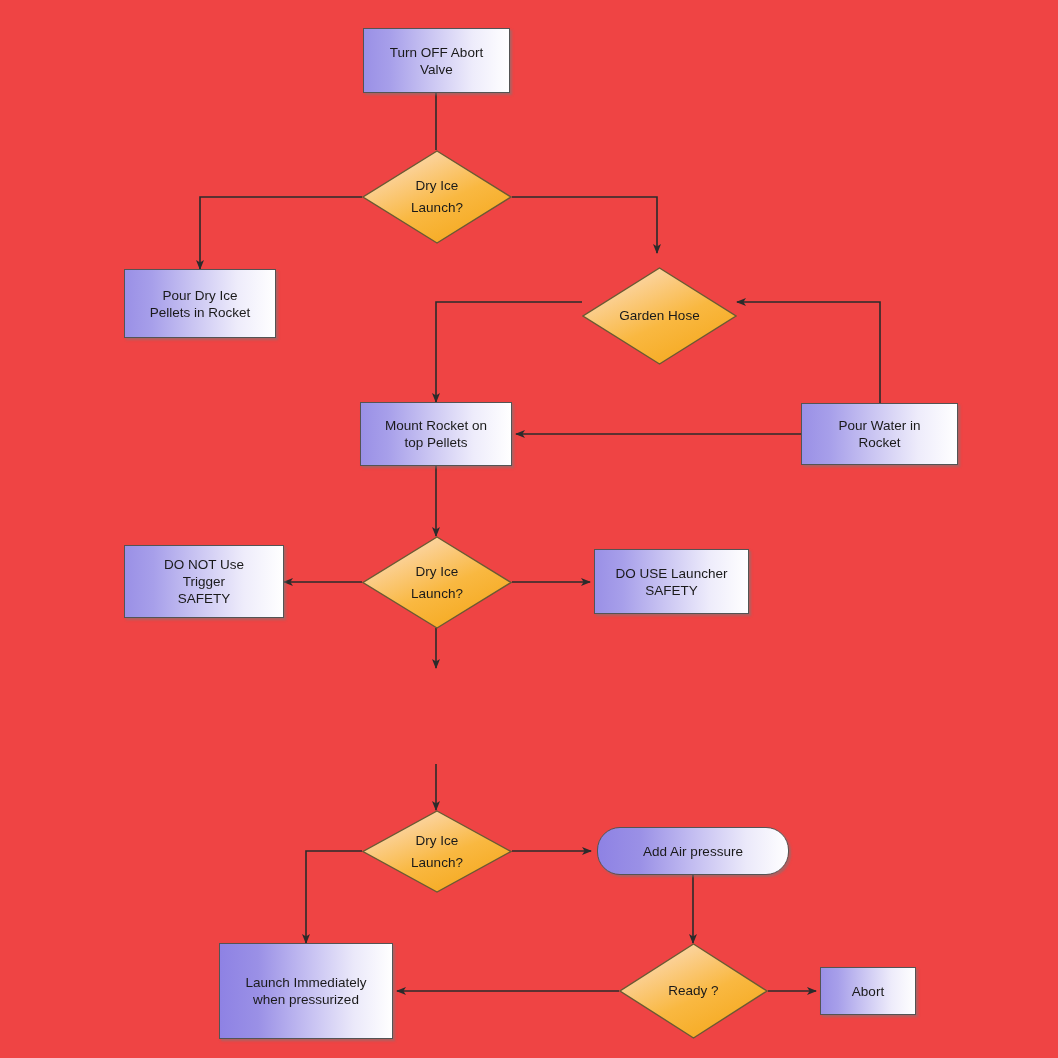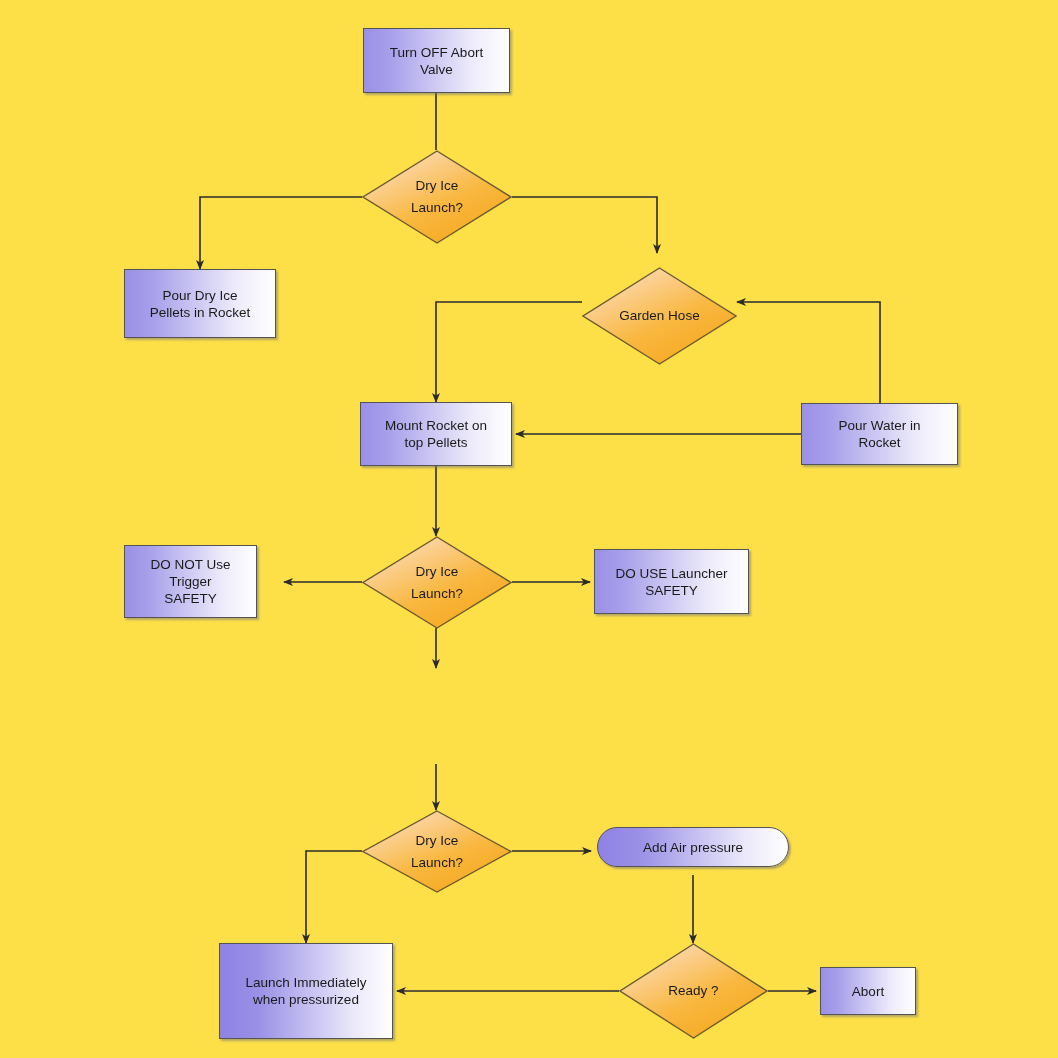--- a/index.html
+++ b/index.html
@@ -4,21 +4,21 @@
 <style>
   html, body {
     margin: 0;
     padding: 0;
     background: #ffffff;
   }
   #canvas {
     position: relative;
     width: 1058px;
     height: 1058px;
-    background: #fde047;
+    background: #ef4444;
     font-family: "Liberation Sans", sans-serif;
     overflow: hidden;
   }
   svg.wires {
     position: absolute;
     left: 0;
     top: 0;
     width: 1058px;
     height: 1058px;
     pointer-events: none;
@@ -161,41 +161,41 @@
   </div>
 
   <div class="dwrap" style="left:362px; top:536px; width:150px; height:93px;">
     <svg class="shape" viewBox="0 0 150 93" preserveAspectRatio="none" xmlns="http://www.w3.org/2000/svg">
       <polygon points="75,1 149,46.5 75,92 1,46.5" fill="url(#gOrange)" stroke="#6b5a33" stroke-width="1.4"></polygon>
     </svg>
     <span class="dlbl">Dry Ice
 Launch?</span>
   </div>
 
-  <div class="node pbox" style="left:124px; top:545px; width:133px; height:73px;">
+  <div class="node pbox" style="left:124px; top:545px; width:160px; height:73px;">
     <span class="lbl">DO NOT Use
 Trigger
 SAFETY</span>
   </div>
 
   <div class="node pbox" style="left:594px; top:549px; width:155px; height:65px;">
     <span class="lbl">DO USE Launcher
 SAFETY</span>
   </div>
 
 
   <div class="dwrap" style="left:362px; top:810px; width:150px; height:83px;">
     <svg class="shape" viewBox="0 0 150 83" preserveAspectRatio="none" xmlns="http://www.w3.org/2000/svg">
       <polygon points="75,1 149,41.5 75,82 1,41.5" fill="url(#gOrange)" stroke="#6b5a33" stroke-width="1.4"></polygon>
     </svg>
     <span class="dlbl">Dry Ice
 Launch?</span>
   </div>
 
-  <div class="node pbox strong" style="left:597px; top:827px; width:192px; height:40px;border-radius:23px;">
+  <div class="node pbox strong" style="left:597px; top:827px; width:192px; height:48px;border-radius:23px;">
     <span class="lbl">Add Air pressure</span>
   </div>
 
   <div class="dwrap" style="left:619px; top:943px; width:149px; height:96px;">
     <svg class="shape" viewBox="0 0 149 96" preserveAspectRatio="none" xmlns="http://www.w3.org/2000/svg">
       <polygon points="74.5,1 148,48 74.5,95 1,48" fill="url(#gOrange)" stroke="#6b5a33" stroke-width="1.4"></polygon>
     </svg>
     <span class="dlbl">Ready ?</span>
   </div>
 

